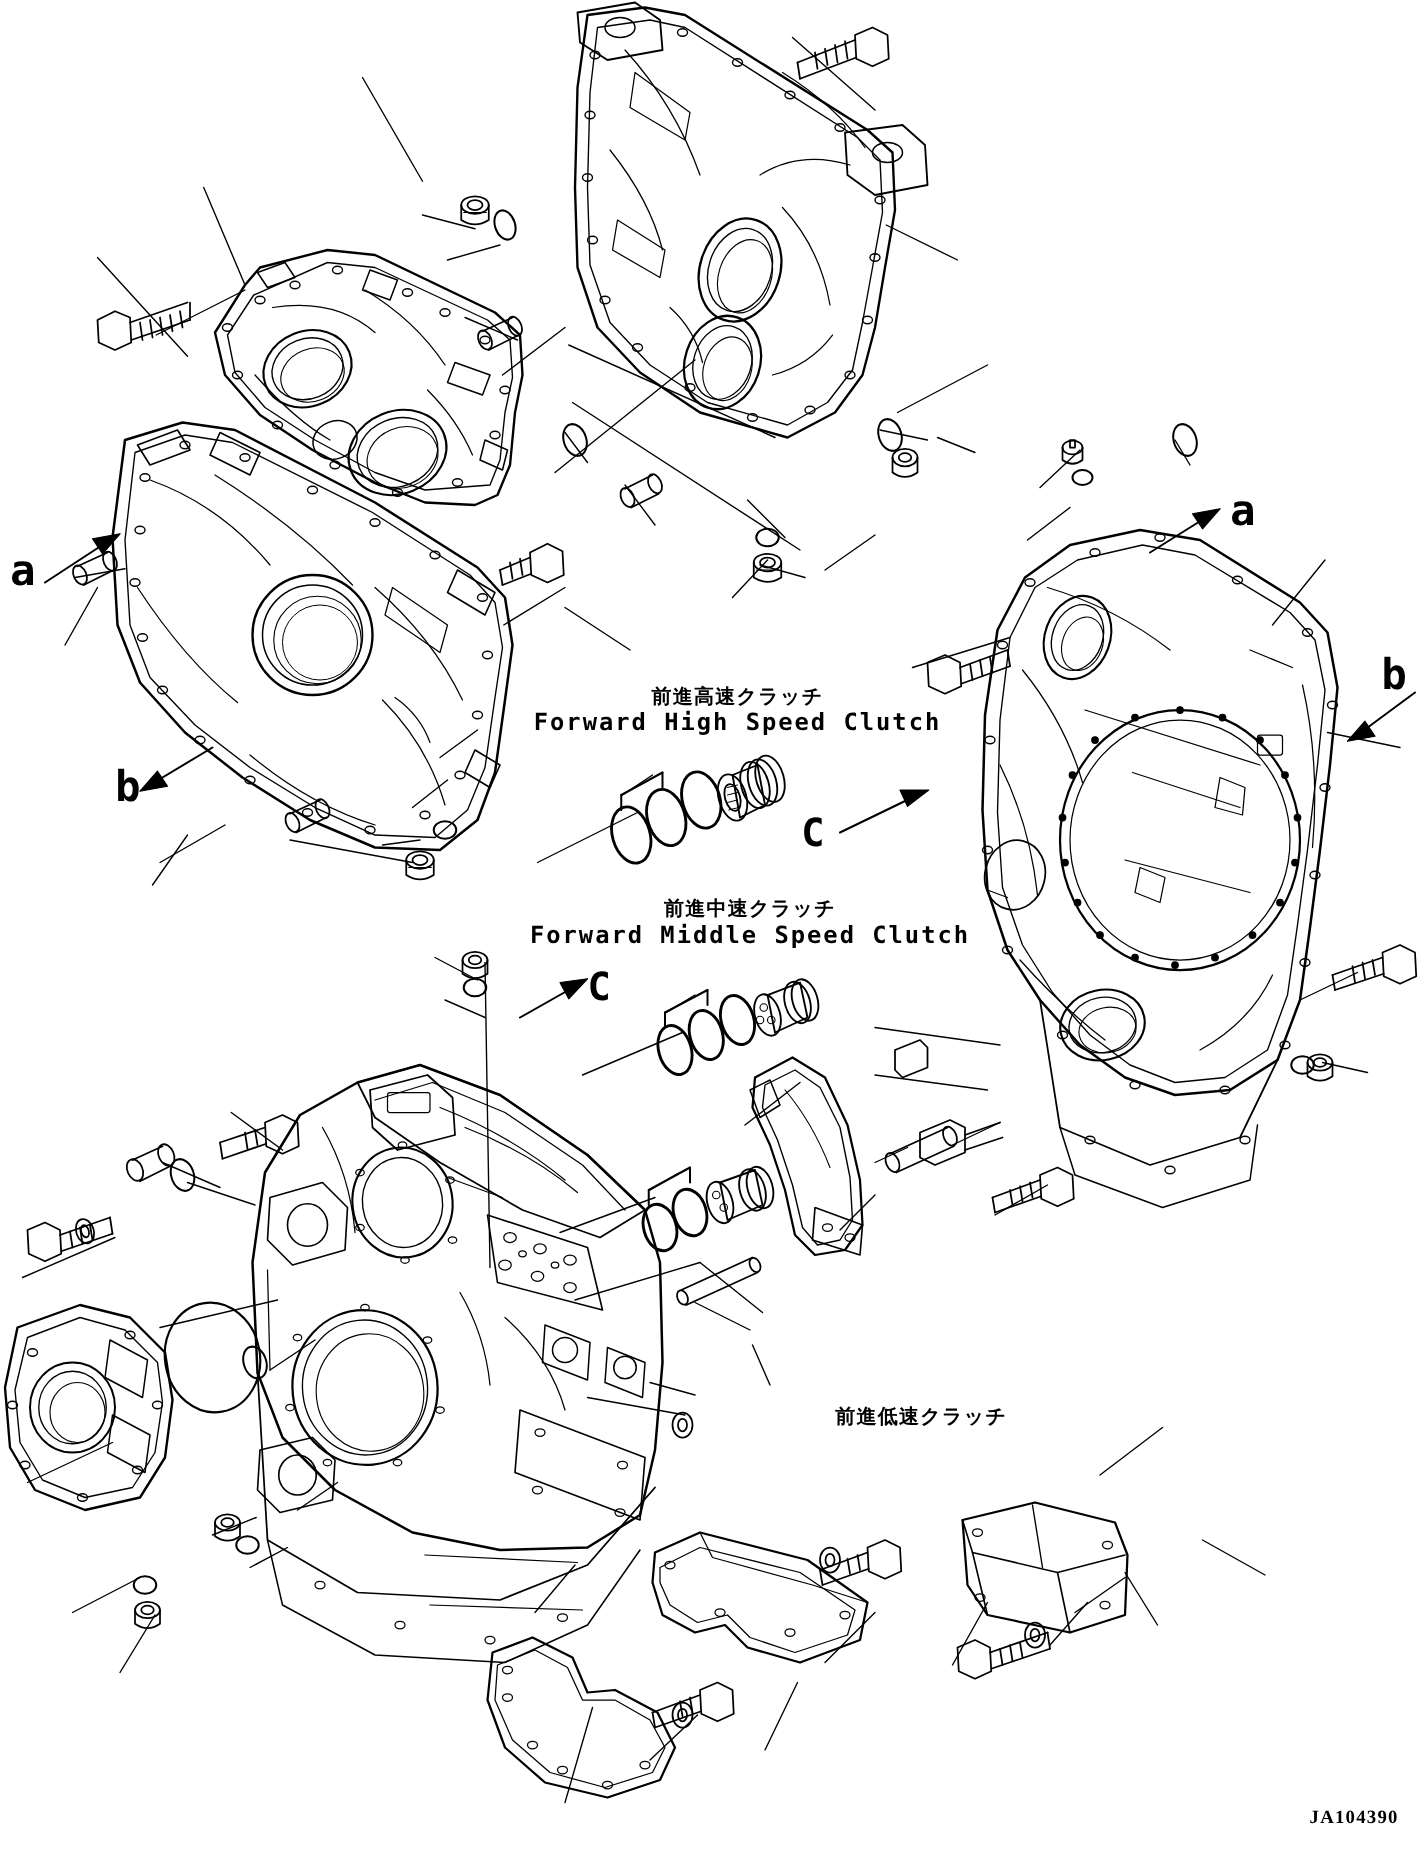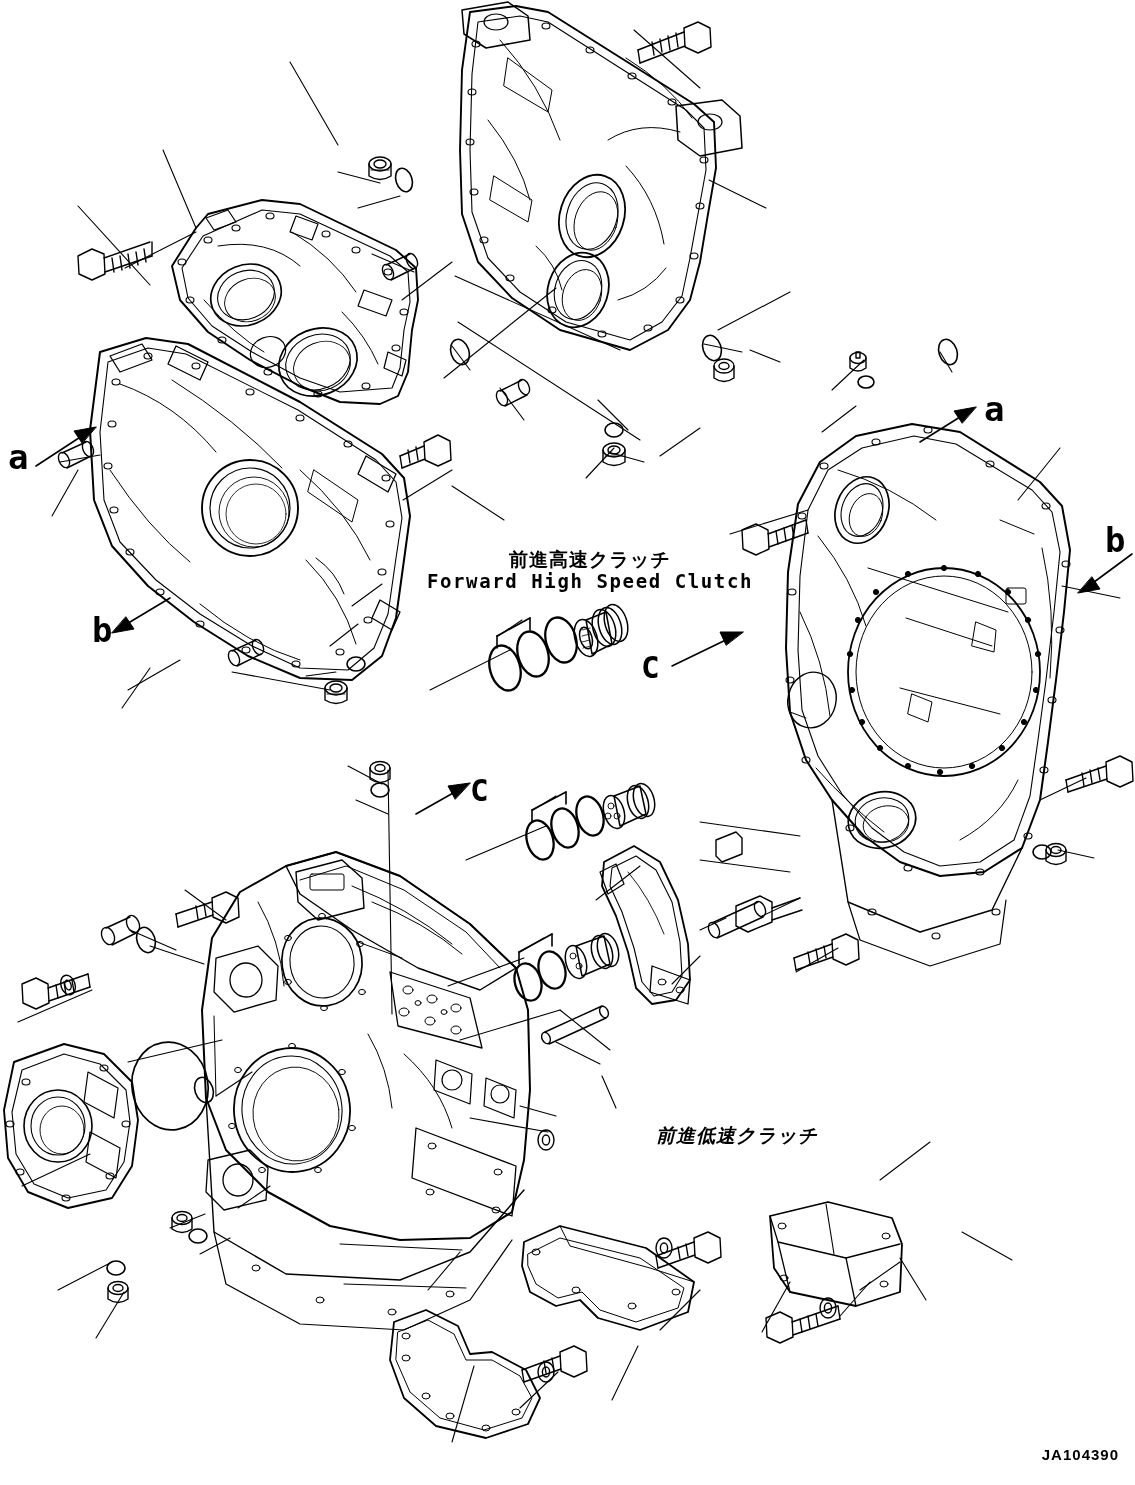--- a/index.html
+++ b/index.html
@@ -27,21 +27,21 @@
   
   .callout {
     position: absolute;
     text-align: center;
     color: #000;
     white-space: nowrap;
     line-height: 1.18;
   }
   .callout .jp {
     font-family: "DejaVu Sans", "Liberation Sans", sans-serif;
-    font-size: 19px;
+    font-size: 16px;
     font-weight: 700;
     letter-spacing: 1px;
     display: block;
   }
   .callout .en {
     font-family: "DejaVu Sans Mono", "Liberation Mono", monospace;
     font-size: 19px;
     font-weight: 700;
     letter-spacing: 1.6px;
     display: block;
@@ -53,21 +53,21 @@
     font-size: 34px;
     font-weight: 700;
     color: #000;
     line-height: 1;
   }
   .marker.small { font-size: 31px; }
   #drawing-number {
     position: absolute;
     right: 16px;
     bottom: 22px;
-    font-family: Liberation Sans, sans-serif;
+    font-family: Liberation Serif, serif;
     font-size: 15px;
     font-weight: 700;
     letter-spacing: 1px;
     color: #000;
   }
 </style>
 </head>
 <body>
 
 <div id="page">
@@ -929,22 +929,26 @@
       </g>
 
     </svg>
   </div>
 
   <div class="callout" style="left:590px; top:548px; transform:translateX(-50%);">
     <span class="jp">前進高速クラッチ</span>
     <span class="en">Forward High Speed Clutch</span>
   </div>
 
-
-  <div class="callout" style="left:737px; top:1124px; transform:translateX(-50%);font-style:italic;">
+  <div class="callout" style="left:600px; top:718px; transform:translateX(-50%);">
+    <span class="jp">前進中速クラッチ</span>
+    <span class="en">Forward Middle Speed Clutch</span>
+  </div>
+
+  <div class="callout" style="left:737px; top:1124px; transform:translateX(-50%);">
     <span class="jp">前進低速クラッチ</span>
   </div>
 
   <div class="marker" style="left:8px; top:440px;">a</div>
   <div class="marker" style="left:92px; top:613px;">b</div>
   <div class="marker" style="left:984px; top:392px;">a</div>
   <div class="marker" style="left:1105px; top:523px;">b</div>
   <div class="marker small" style="left:641px; top:652px;">C</div>
   <div class="marker small" style="left:470px; top:775px;">C</div>
 

